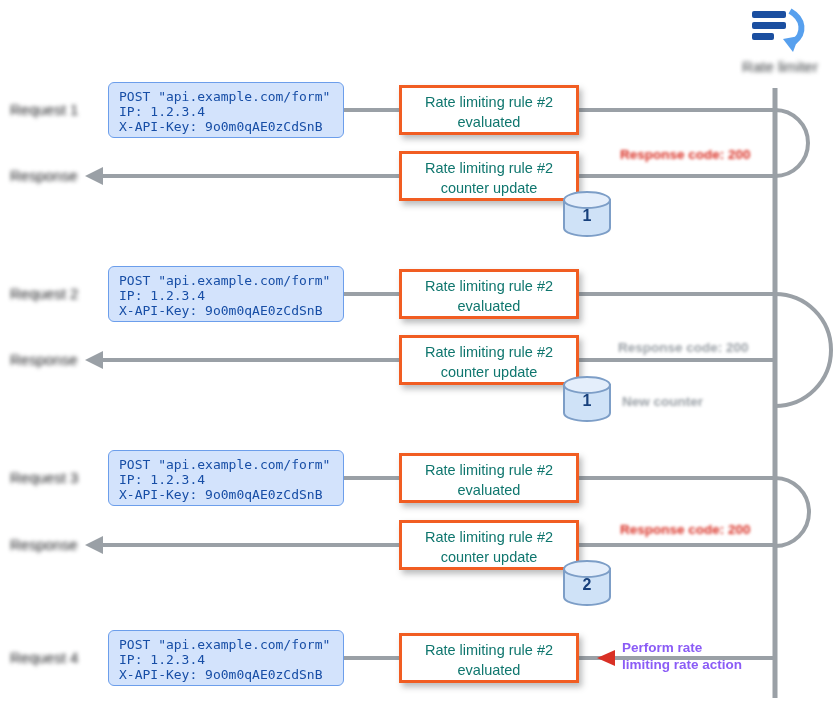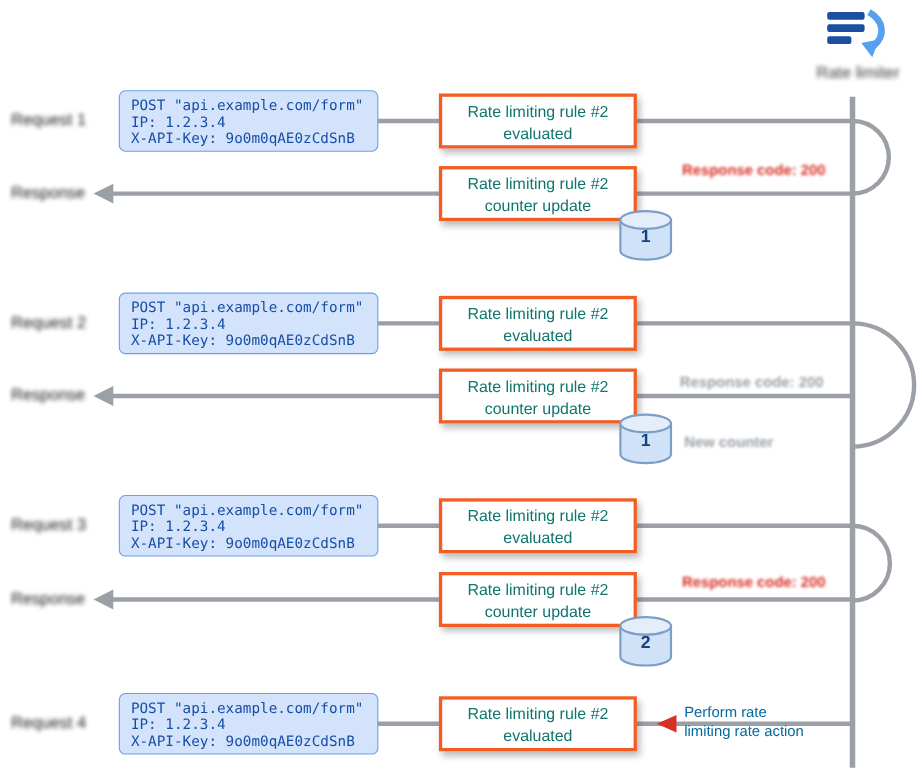--- a/index.html
+++ b/index.html
@@ -32,22 +32,22 @@
     display:flex;flex-direction:column;align-items:center;justify-content:flex-end;
     font-size:14.5px;line-height:20px;color:#0f766e;text-align:center;
   }
   .note{
     position:absolute;z-index:4;font-size:13.5px;font-weight:bold;
     white-space:nowrap;filter:blur(1.4px);
   }
   .note.red{color:#d93025;}
   .note.gray{color:#9aa0a6;}
   .action-note{
-    position:absolute;z-index:4;font-size:13.5px;font-weight:normal;
-    color:#0369a1;line-height:17px;white-space:nowrap;
+    position:absolute;z-index:4;font-size:13.5px;font-weight:bold;
+    color:#8b5cf6;line-height:17px;white-space:nowrap;
   }
   .counter-num{
     position:absolute;z-index:4;width:46px;text-align:center;
     font-size:16px;font-weight:bold;color:#17407c;line-height:20px;
   }
 </style>
 </head>
 <body>
 
 <div class="canvas">

